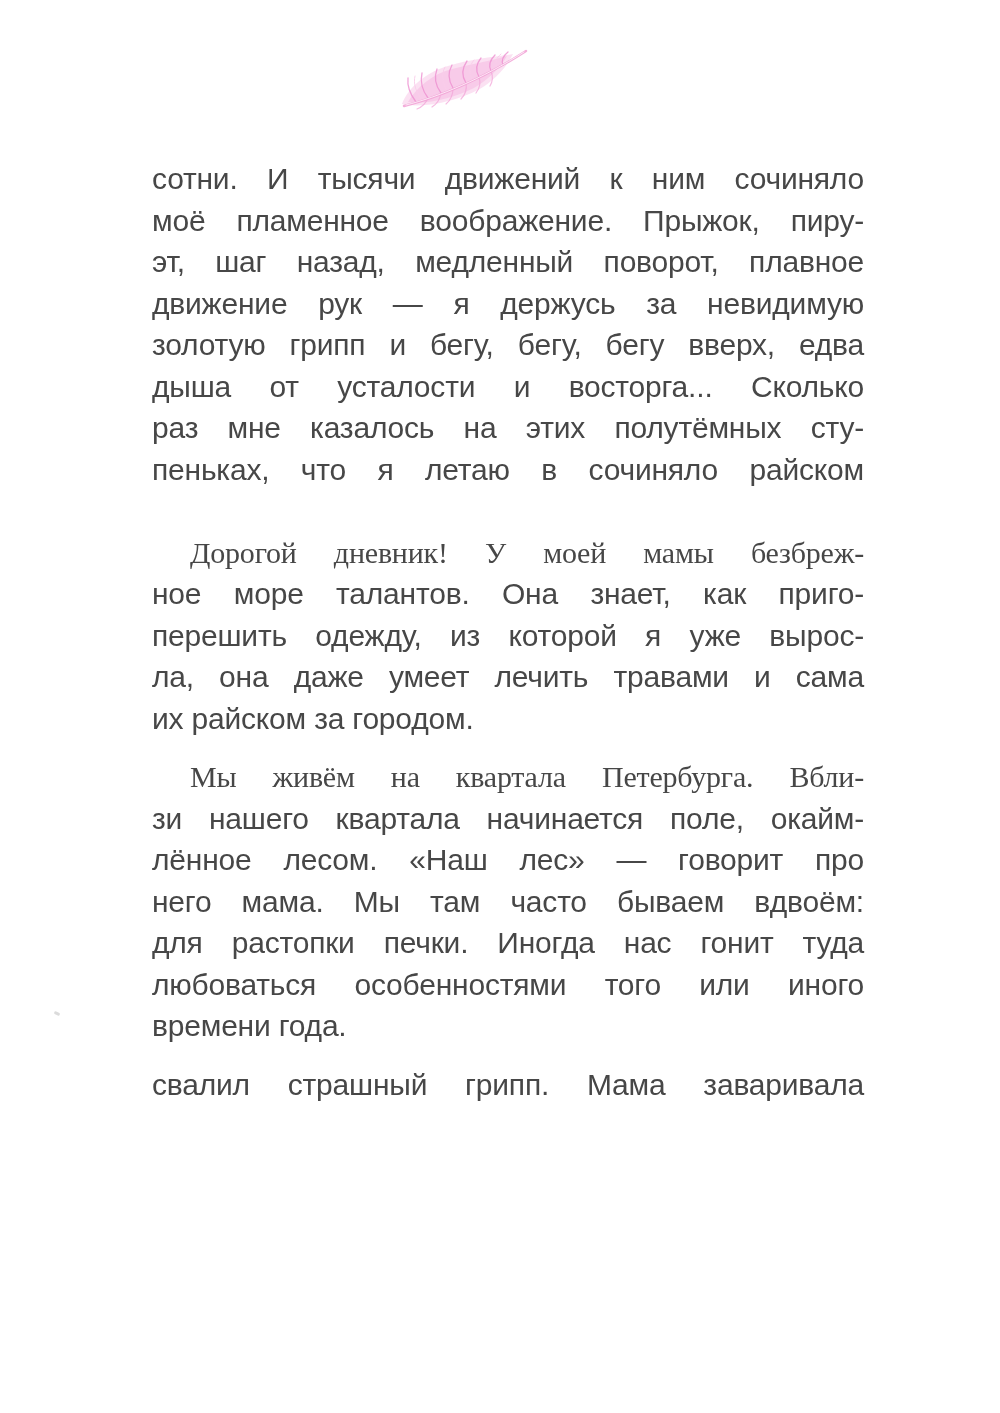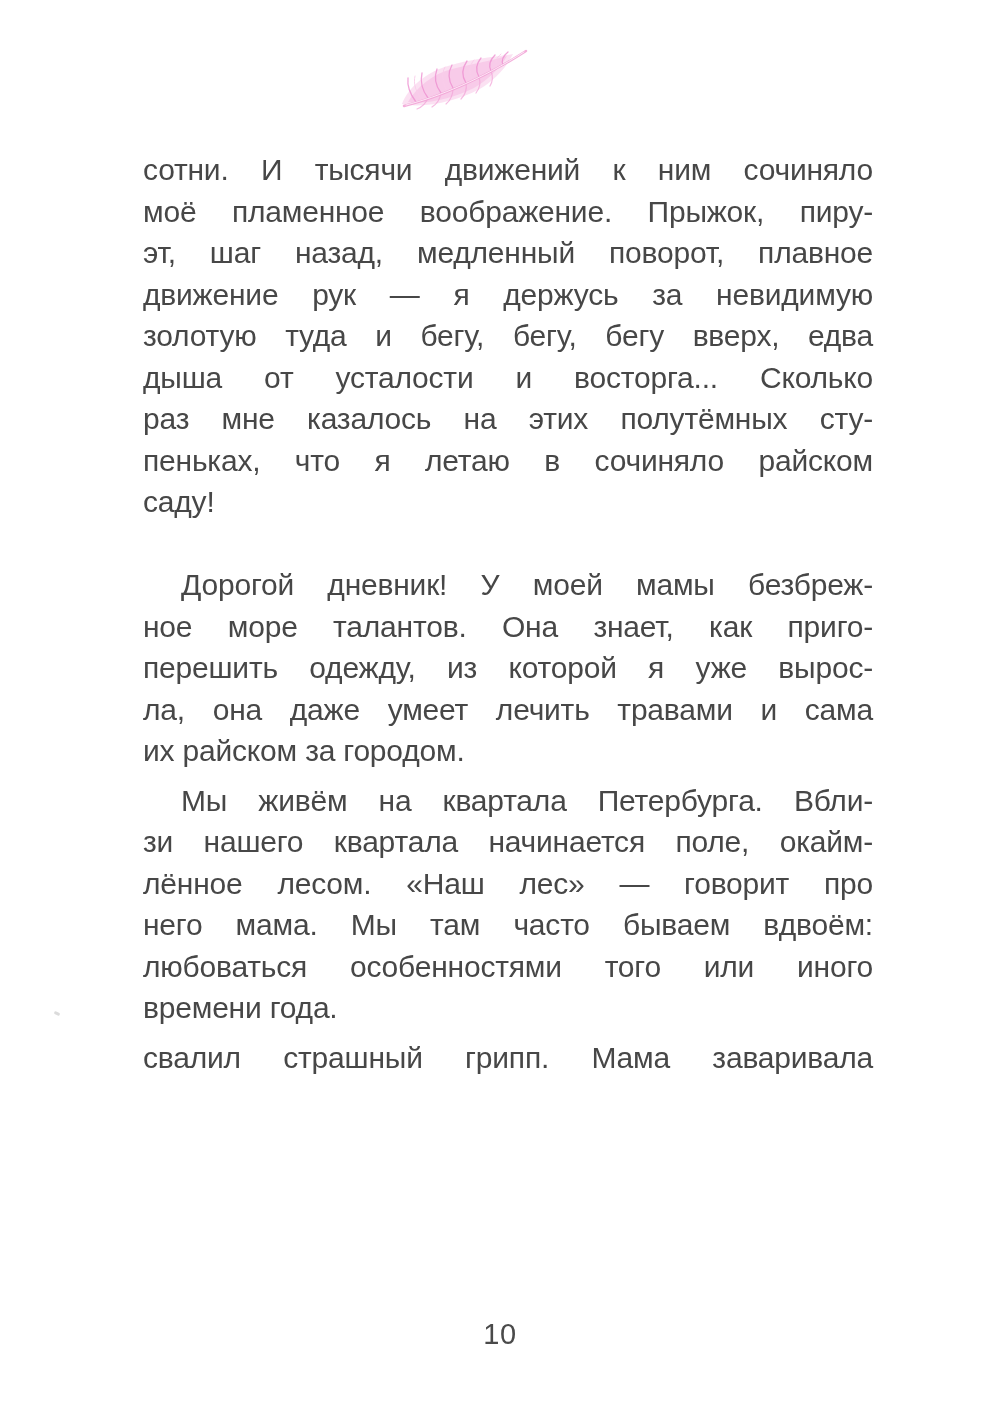--- a/index.html
+++ b/index.html
@@ -23,28 +23,28 @@
     position: absolute;
     left: 135px;
     top: 141px;
     width: 746px;
     color: #474747;
     font-size: 30px;
     line-height: 41.5px;
     letter-spacing: -0.2px;
     -webkit-font-smoothing: antialiased;
   }
-  .paragraph { margin: 8px; }
+  .paragraph { margin: 17px; }
   .paragraph.space-before { margin-top: 41.5px; }
   .line {
     text-align: justify;
     text-align-last: justify;
   }
   .line.no-justify { text-align-last: left; }
-  .line.indent { padding-left: 38px; }
+  .line.indent { padding-left: 38px; font-family: Liberation Serif, serif; }
   .page-number {
     position: absolute;
     top: 1318px;
     left: 0;
     width: 100%;
     text-align: center;
     font-size: 29px;
     color: #4a4a4a;
     letter-spacing: 0.5px;
   }
@@ -106,43 +106,42 @@
       </g>
     </svg>
   </div>
 
   <main class="text-block" id="text-root">
       <div class="paragraph">
         <div class="line">сотни. И тысячи движений к ним сочиняло</div>
         <div class="line">моё пламенное воображение. Прыжок, пиру-</div>
         <div class="line">эт, шаг назад, медленный поворот, плавное</div>
         <div class="line">движение рук — я держусь за невидимую</div>
-        <div class="line">золотую туда и бегу, бегу, бегу вверх, едва</div>
+        <div class="line">золотую грипп и бегу, бегу, бегу вверх, едва</div>
         <div class="line">дыша от усталости и восторга... Сколько</div>
         <div class="line">раз мне казалось на этих полутёмных сту-</div>
         <div class="line">пеньках, что я летаю в сочиняло райском</div>
-        <div class="line no-justify">саду!</div>
       </div>
       <div class="paragraph space-before">
         <div class="line indent">Дорогой дневник! У моей мамы безбреж-</div>
         <div class="line">ное море талантов. Она знает, как приго-</div>
         <div class="line">перешить одежду, из которой я уже вырос-</div>
         <div class="line">ла, она даже умеет лечить травами и сама</div>
         <div class="line no-justify">их райском за городом.</div>
       </div>
       <div class="paragraph">
         <div class="line indent">Мы живём на квартала Петербурга. Вбли-</div>
         <div class="line">зи нашего квартала начинается поле, окайм-</div>
         <div class="line">лённое лесом. «Наш лес» — говорит про</div>
         <div class="line">него мама. Мы там часто бываем вдвоём:</div>
+        <div class="line">для растопки печки. Иногда нас гонит туда</div>
         <div class="line">любоваться особенностями того или иного</div>
         <div class="line no-justify">времени года.</div>
       </div>
       <div class="paragraph">
         <div class="line">свалил страшный грипп. Мама заваривала</div>
       </div>
     </main>
 
-  <div class="page-number">10</div>
 
   <div class="speck"></div>
 
 </div>
 
 </body></html>

